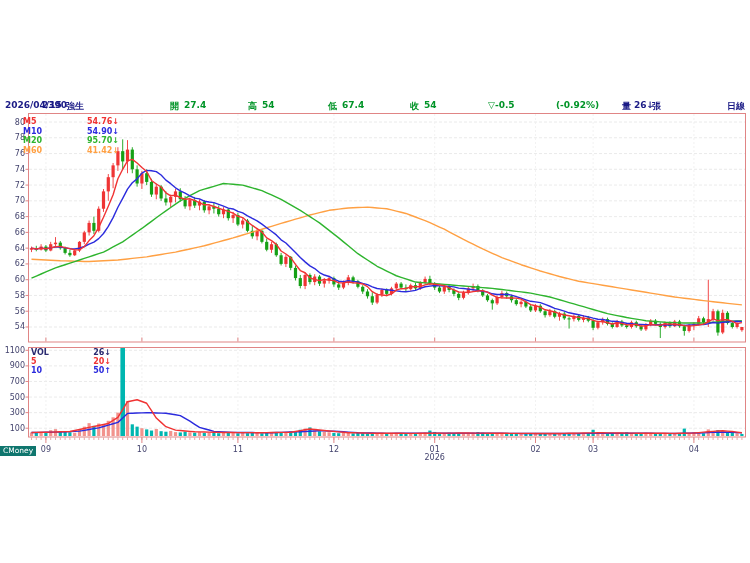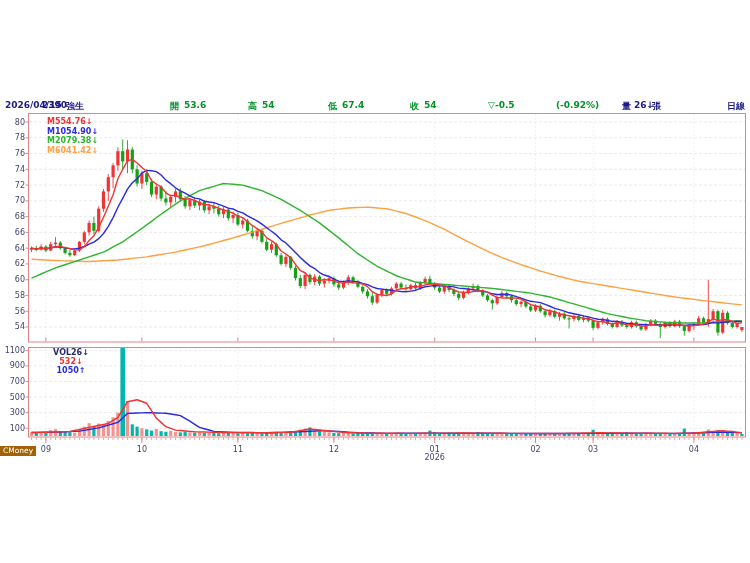--- a/index.html
+++ b/index.html
@@ -2,38 +2,38 @@
 <html><head>
 <meta charset="utf-8">
 <style>
   html,body{margin:0;padding:0;background:#fff;}
   .screen{position:relative;width:750px;height:469px;background:#fff;overflow:hidden;
           font-family:"DejaVu Sans","Liberation Sans",sans-serif;}
   .hitem{position:absolute;top:100px;font-size:9px;font-weight:bold;white-space:nowrap;}
   .navy{color:#1b1b86;}
   .grn{color:#009427;}
   #cv{position:absolute;left:0;top:0;}
-  .mlrow{position:absolute;left:47px;width:96px;display:flex;justify-content:flex-start;
+  .mlrow{position:absolute;left:23px;width:96px;display:flex;justify-content:space-between;
          font-size:8px;font-weight:bold;line-height:9px;}
-  .vlrow{position:absolute;left:31px;width:80px;display:flex;justify-content:center;
+  .vlrow{position:absolute;left:31px;width:80px;display:flex;justify-content:space-between;
          font-size:8px;font-weight:bold;line-height:9px;}
-  .wm{position:absolute;left:0;top:446px;background:#a16207;color:#fff;font-size:7.5px;
+  .wm{position:absolute;left:0;top:446px;background:#0f766e;color:#fff;font-size:7.5px;
       padding:1px 3px;line-height:8px;}
 </style>
 </head>
 <body>
 
 <div class="screen">
 
   <div>
     <span class="hitem navy" style="left:5px">2026/04/15</span>
     <span class="hitem navy" style="left:42px">2390</span>
     <span class="hitem navy" style="left:66px">強生</span>
     <span class="hitem grn" style="left:170px">開</span>
-    <span class="hitem grn" style="left:184px">53.6</span>
+    <span class="hitem grn" style="left:184px">27.4</span>
     <span class="hitem grn" style="left:248px">高</span>
     <span class="hitem grn" style="left:262px">54</span>
     <span class="hitem grn" style="left:328px">低</span>
     <span class="hitem grn" style="left:342px">67.4</span>
     <span class="hitem grn" style="left:410px">收</span>
     <span class="hitem grn" style="left:424px">54</span>
     <span class="hitem grn" style="left:488px">▽-0.5</span>
     <span class="hitem grn" style="left:556px">(-0.92%)</span>
     <span class="hitem navy" style="left:622px">量</span>
     <span class="hitem navy" style="left:634px">26↓</span>
@@ -764,34 +764,34 @@
   <div class="mlrow" style="top: 117px; color: rgb(240, 51, 51);">
     <span>M5</span>
     <span>54.76↓</span>
   </div>
   <div class="mlrow" style="top: 126.5px; color: rgb(43, 43, 221);">
     <span>M10</span>
     <span>54.90↓</span>
   </div>
   <div class="mlrow" style="top: 136px; color: rgb(46, 180, 46);">
     <span>M20</span>
-    <span>79.38↓</span>
+    <span>95.70↓</span>
   </div>
   <div class="mlrow" style="top: 145.5px; color: rgb(255, 160, 67);">
     <span>M60</span>
     <span>41.42↓</span>
   </div>
 
   <div class="vlrow" style="top: 348px; color: rgb(42, 42, 112);">
     <span>VOL</span>
     <span>26↓</span>
   </div>
   <div class="vlrow" style="top: 357px; color: rgb(240, 51, 51);">
     <span>5</span>
-    <span>32↓</span>
+    <span>20↓</span>
   </div>
   <div class="vlrow" style="top: 366px; color: rgb(43, 43, 221);">
     <span>10</span>
     <span>50↑</span>
   </div>
 
   <div class="wm">CMoney</div>
 
 </div>
 

